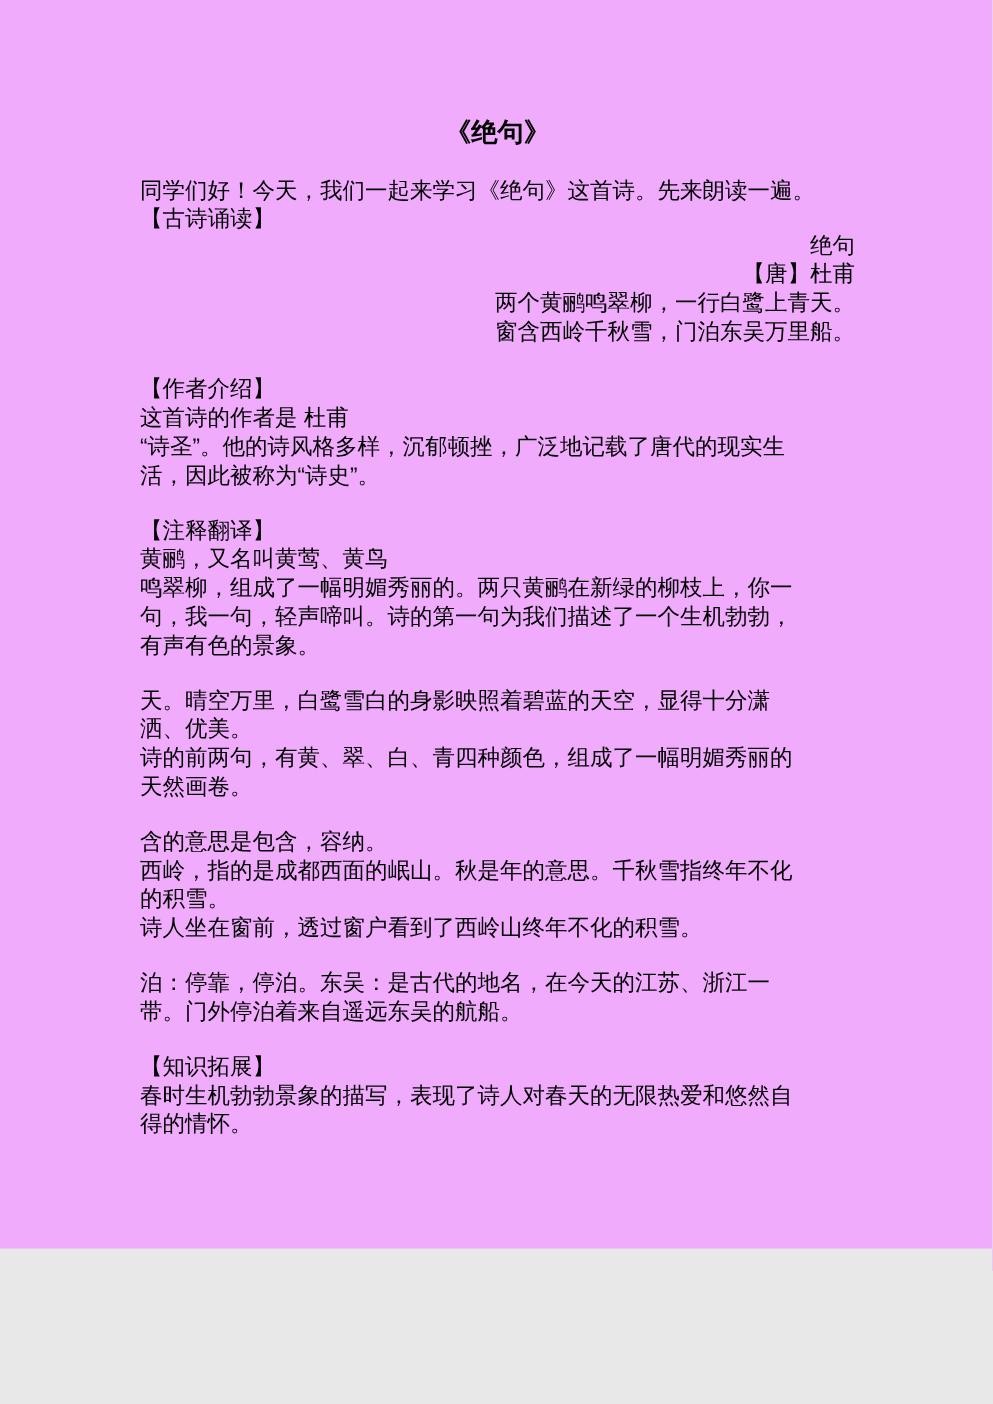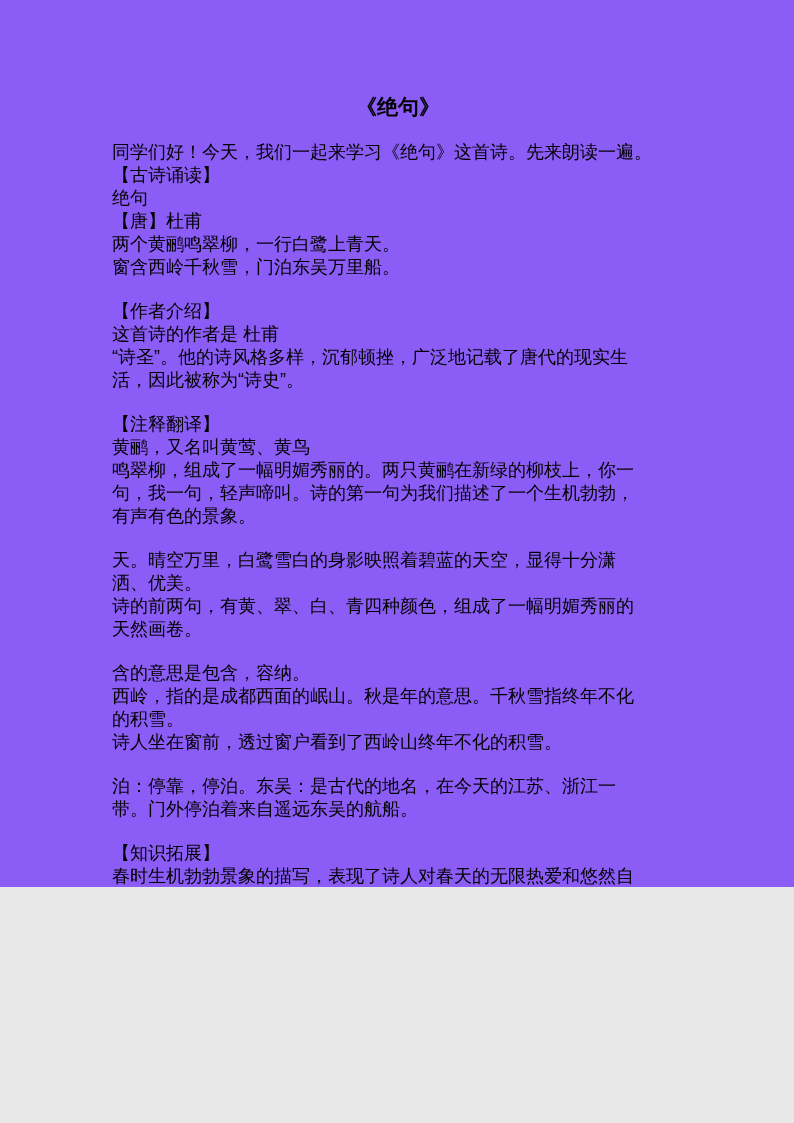--- a/index.html
+++ b/index.html
@@ -1,38 +1,38 @@
 <!DOCTYPE html>
 <html><head>
 <meta charset="utf-8">
 <style>
   html, body { margin: 0; padding: 0; background: #e8e8e8; }
   .page {
     position: relative;
     width: 794px;
-    height: 887px;
+    height: 999px;
     margin: 0 auto;
-    background: #8b5cf6;
+    background: #f0abfc;
     font-family: "Liberation Sans", sans-serif;
     color: #000000;
     overflow: hidden;
   }
   .content {
     position: absolute;
     left: 112px;
     top: 94px;
     width: 572px;
   }
   .line {
     font-size: 18px;
     line-height: 23px;
     white-space: pre;
     letter-spacing: 0;
   }
-  .align-center { text-align: left; }
+  .align-center { text-align: right; font-family: Liberation Mono, monospace; }
   .align-left  { text-align: left; }
   .doc-title {
     font-size: 21px;
     font-weight: bold;
     line-height: 26px;
     text-align: center;
     white-space: pre;
   }
   .blank { height: 21px; }
 </style>

